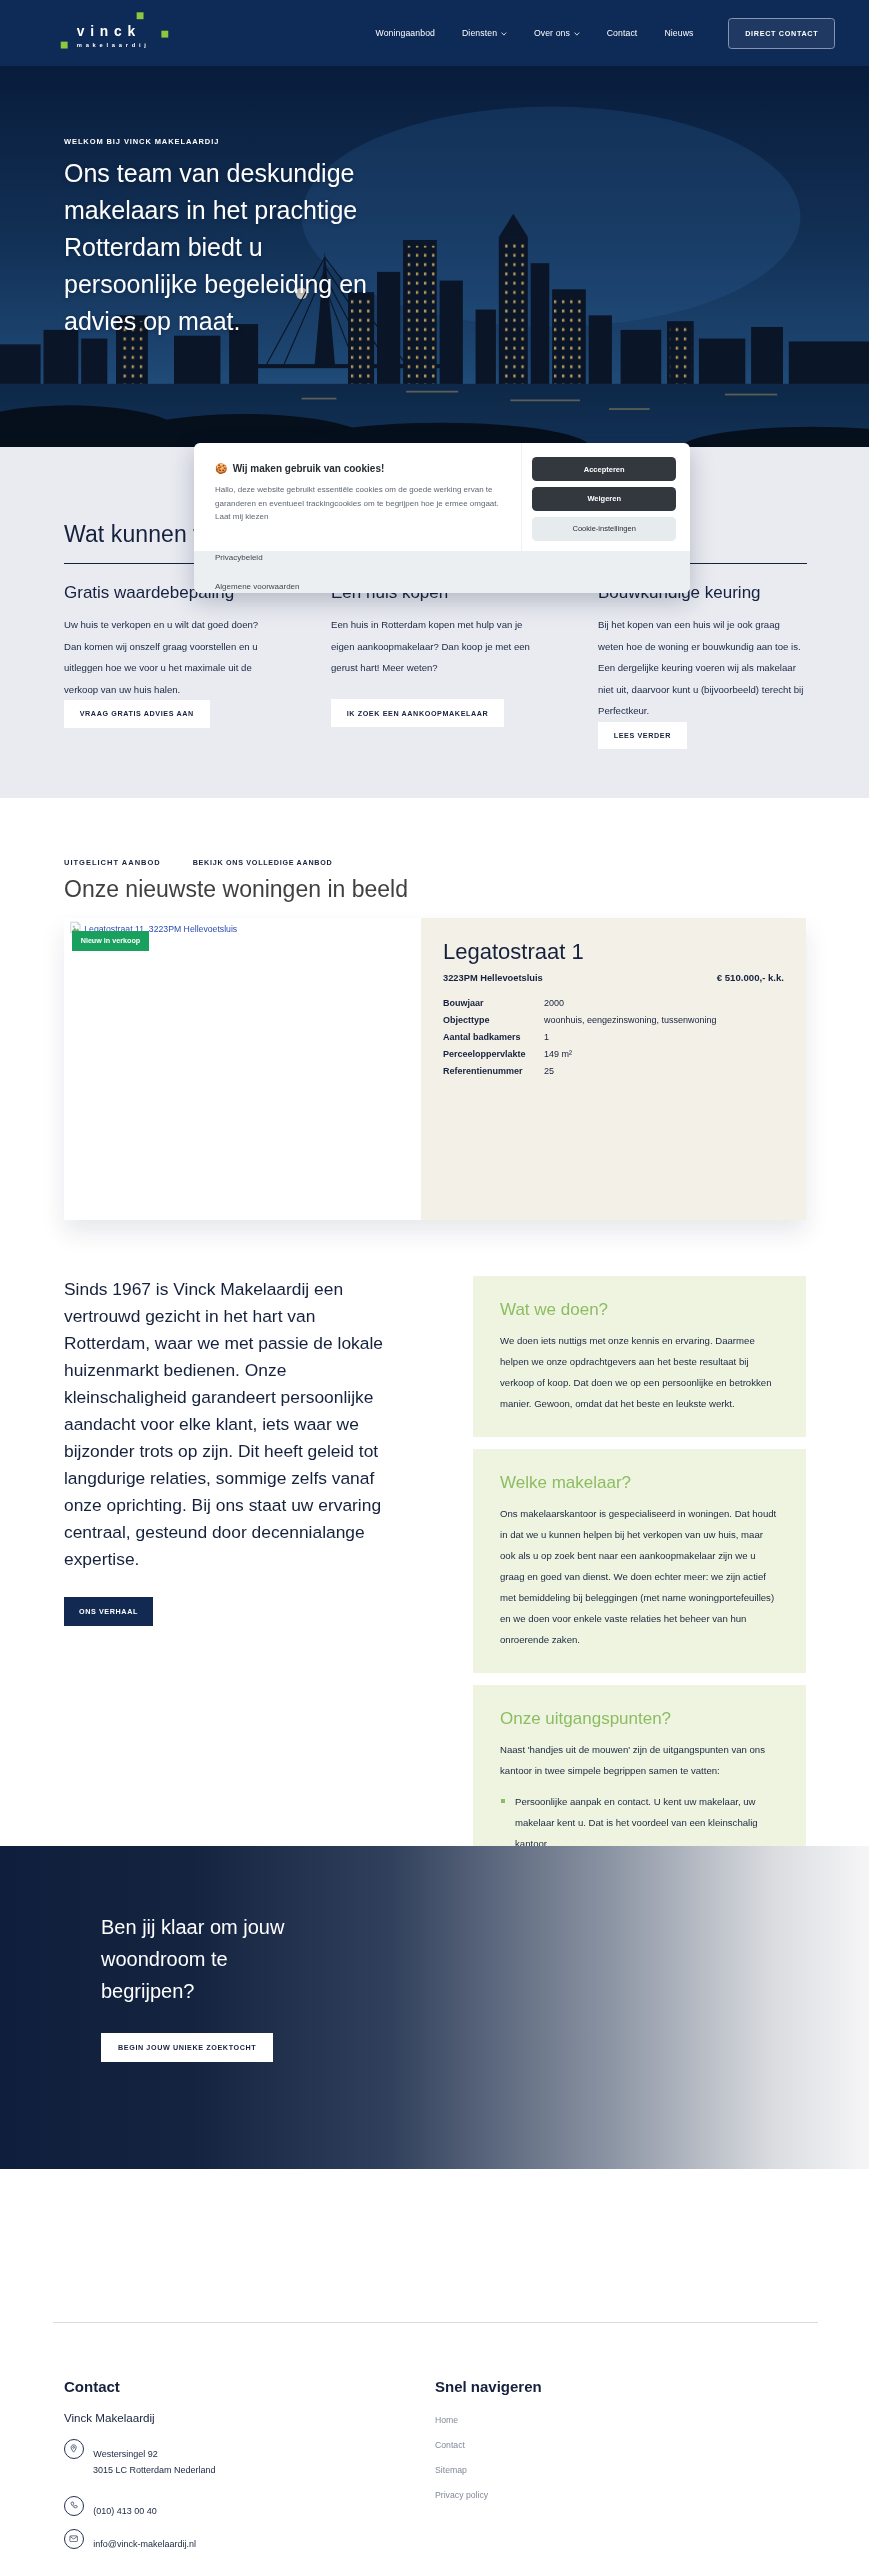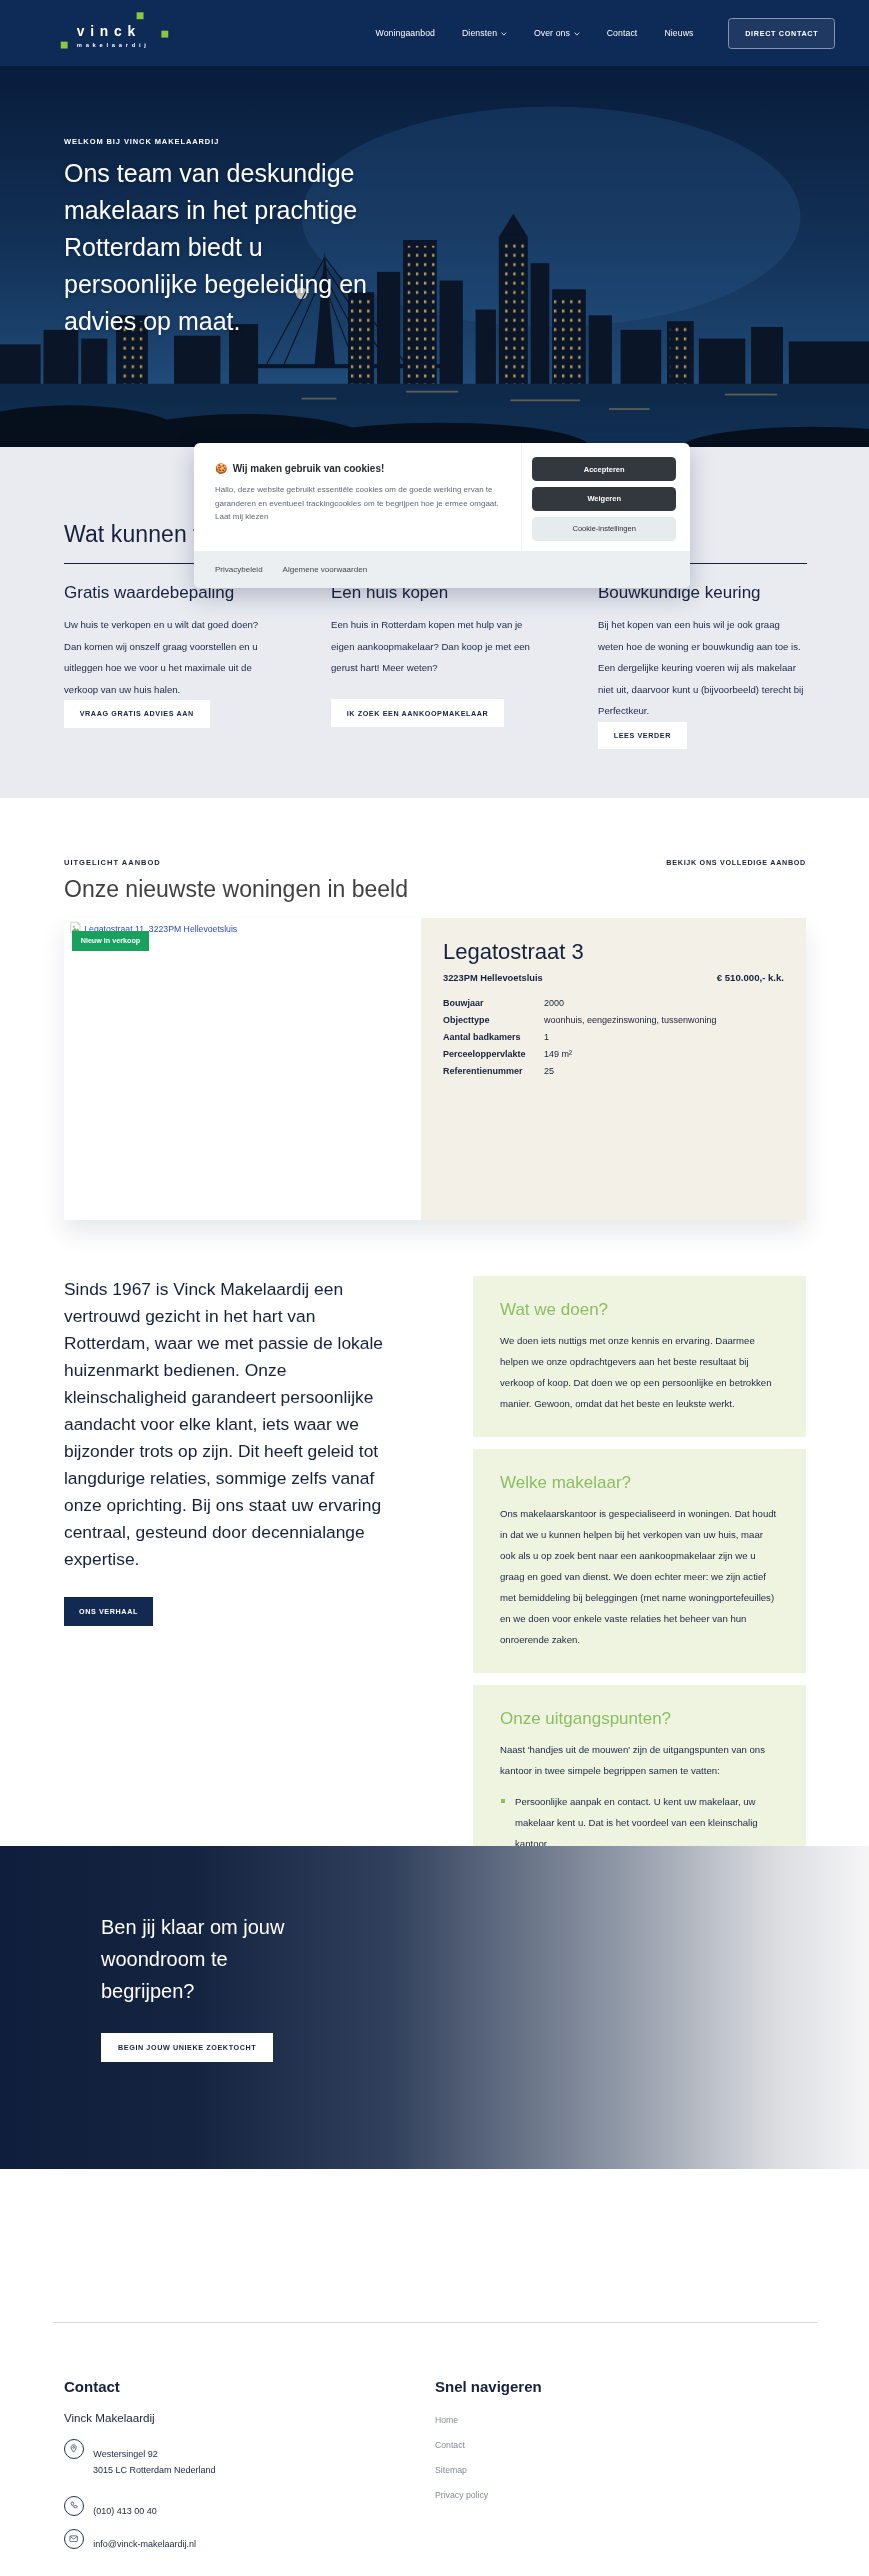--- a/index.html
+++ b/index.html
@@ -30,36 +30,36 @@
     box-shadow:0 8px 23px rgba(20,30,60,.25); overflow:hidden; }
   .cookie-main { display:flex; }
   .cookie-left { flex:1; padding:20px 17.4px 14px 21px; border-right:0.6px solid #eef0f2; }
   .cookie-title { font-size:10px; font-weight:700; color:#262b33; display:flex; align-items:center; gap:5.2px; }
   .cookie-body { margin-top:9.3px; font-size:8px; line-height:13.3px; color:#5f6673; max-width:325px; }
   .cookie-choose { margin-top:1.7px; font-size:8px; color:#5f6673; cursor:pointer; }
   .cookie-right { width:168px; padding:14px 14px 10.4px 10.4px; display:flex; flex-direction:column; gap:5.8px; }
   .cookie-btn { width:100%; height:24px; border:none; border-radius:4.6px; font-family:inherit; font-size:7.5px; font-weight:700; cursor:pointer; }
   .cookie-btn.dark { background:#33383f; color:#ffffff; }
   .cookie-btn.light { background:#e6ebee; color:#2a2f36; font-weight:500; }
-  .cookie-foot { background:#eceff1; padding:14px 21px; display:flex; gap:20px; }
+  .cookie-foot { background:#eceff1; padding:2px 21px; display:flex; gap:20px;flex-direction:column; }
   .cookie-foot span { font-size:8px; color:#42474e; cursor:pointer; }
 
   
   .services { background:#e9ebf1; height:351px; padding-top:74px; overflow:hidden; }
   .services h2 { font-size:23px; font-weight:500; color:#16213d; letter-spacing:0.1px; }
   .services-grid { display:grid; grid-template-columns:repeat(3,209px); column-gap:58px; margin-top:15px; }
   .service-card { border-top:1.2px solid #16213d; display:flex; flex-direction:column; height:164px; }
   .service-card h3 { margin-top:18.6px; font-size:17px; font-weight:500; color:#16213d; }
   .service-card p { margin-top:11.6px; font-size:9.6px; line-height:21.5px; color:#1a2742; }
   .service-btn { margin-top:auto; align-self:flex-start; background:#ffffff; border:none; color:#16213d;
     font-family:inherit; font-size:7.2px; font-weight:700; letter-spacing:0.6px; padding:9.3px 15.7px; cursor:pointer; }
 
   
   .featured { background:#ffffff; height:455px; padding-top:60px; overflow:hidden; }
-  .featured-top { display:flex; justify-content:space-between; align-items:baseline; }
+  .featured-top { display:flex; justify-content:flex-start; align-items:baseline;gap:32px; }
   .eyebrow { font-size:7.5px; font-weight:700; letter-spacing:1px; color:#16213d; }
   .featured-link { font-size:7.2px; font-weight:700; letter-spacing:0.7px; color:#16213d; cursor:pointer; }
   .featured h2 { margin-top:9.3px; font-size:23px; font-weight:500; color:#404040; }
   .property-card { margin-top:14.5px; display:grid; grid-template-columns:357px 1fr; height:302px;
     box-shadow:0 12.8px 23px rgba(20,30,60,.10); cursor:pointer; }
   .property-photo { position:relative; background:#ffffff; }
   .alt-row { position:absolute; top:3.5px; left:4.6px; display:flex; align-items:flex-start; gap:2.9px; white-space:nowrap; }
   .alt-text { font-size:8.7px; color:#2b4bb0; padding-top:2.3px; }
   .property-badge { position:absolute; top:12.8px; left:8px; background:#18a05e; color:#ffffff; font-size:7.2px;
     font-weight:600; padding:5.8px 8.7px; }
@@ -291,21 +291,21 @@
               <polygon points="3,2 15,2 19,6 19,20 3,20" fill="#fbfbfb" stroke="#b9bec6" stroke-width="1.2"></polygon>
               <polyline points="15,2 15,6 19,6" fill="#e8eaec" stroke="#b9bec6" stroke-width="1.2"></polyline>
               <circle cx="8.2" cy="10" r="1.8" fill="#9fb3c8"></circle>
               <polygon points="5,17 10,11.5 13,15 15.5,12.5 17.5,17" fill="#7fae6d"></polygon>
             </svg>
             <span class="alt-text">Legatostraat 11, 3223PM Hellevoetsluis</span>
           </div>
           <div class="property-badge">Nieuw in verkoop</div>
         </div>
         <div class="property-info">
-          <h3>Legatostraat 3</h3>
+          <h3>Legatostraat 1</h3>
           <div class="property-row">
             <span class="property-loc">3223PM Hellevoetsluis</span>
             <span class="property-price">€ 510.000,- k.k.</span>
           </div>
           <div class="detail-table">
             <div class="detail-row">
               <span class="lbl">Bouwjaar</span>
               <span>2000</span>
             </div>
             <div class="detail-row">

